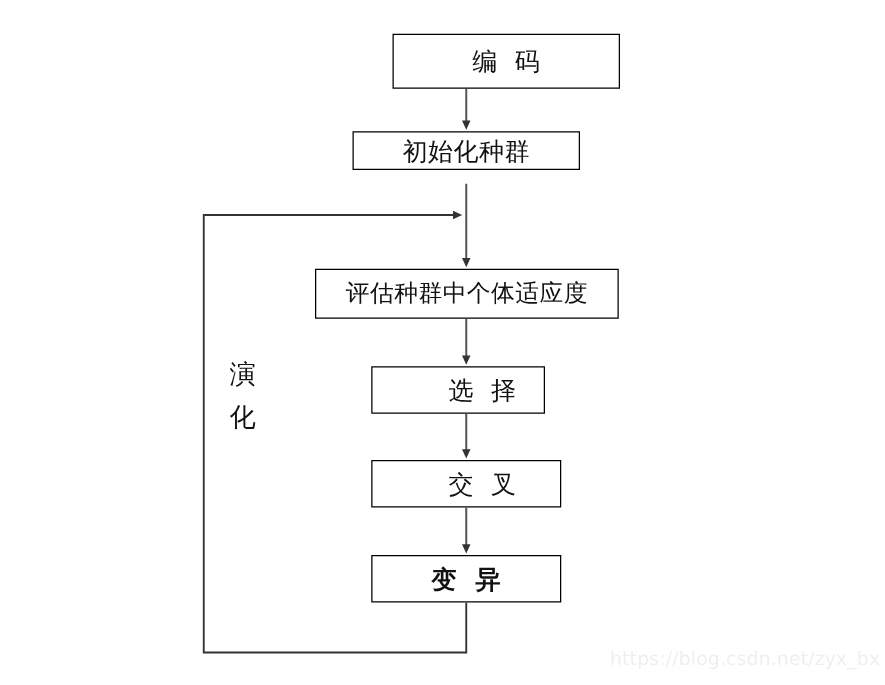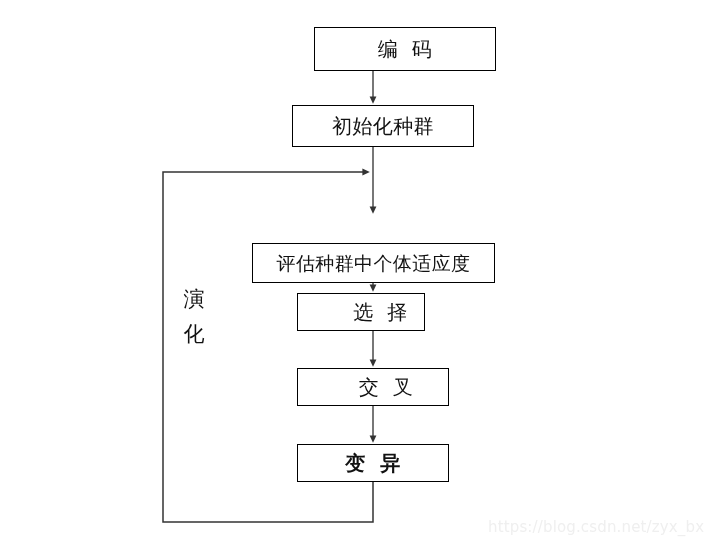--- a/index.html
+++ b/index.html
@@ -30,23 +30,23 @@
     white-space: pre;
   }
   .node-label {
     display: block;
     white-space: pre;
     line-height: 1;
   }
 
   
   #node-encode      { left: 282px; top: 27px;  width: 182px; height: 44px; font-size: 20px; margin-left: 32px; }
-  #node-init        { left: 292px; top: 105px; width: 182px; height: 42px; font-size: 20px; }
-  #node-evaluate    { left: 252px; top: 215px; width: 243px; height: 40px; font-size: 19px; margin-top: 28px; }
-  #node-selection   { left: 297px; top: 293px; width: 128px; height: 38px; font-size: 20px; padding-left: 39px; }
+  #node-init        { left: 282px; top: 105px; width: 182px; height: 31px; font-size: 20px; }
+  #node-evaluate    { left: 252px; top: 215px; width: 243px; height: 40px; font-size: 19px; }
+  #node-selection   { left: 297px; top: 293px; width: 139px; height: 38px; font-size: 20px; padding-left: 39px; }
   #node-crossover   { left: 297px; top: 368px; width: 152px; height: 38px; font-size: 20px; padding-left: 26px; }
   #node-mutation    { left: 297px; top: 444px; width: 152px; height: 38px; font-size: 20px; font-weight: bold; }
 
   
   #evolution-label {
     position: absolute;
     left: 178px;
     top: 282px;
     width: 32px;
     font-size: 21px;

